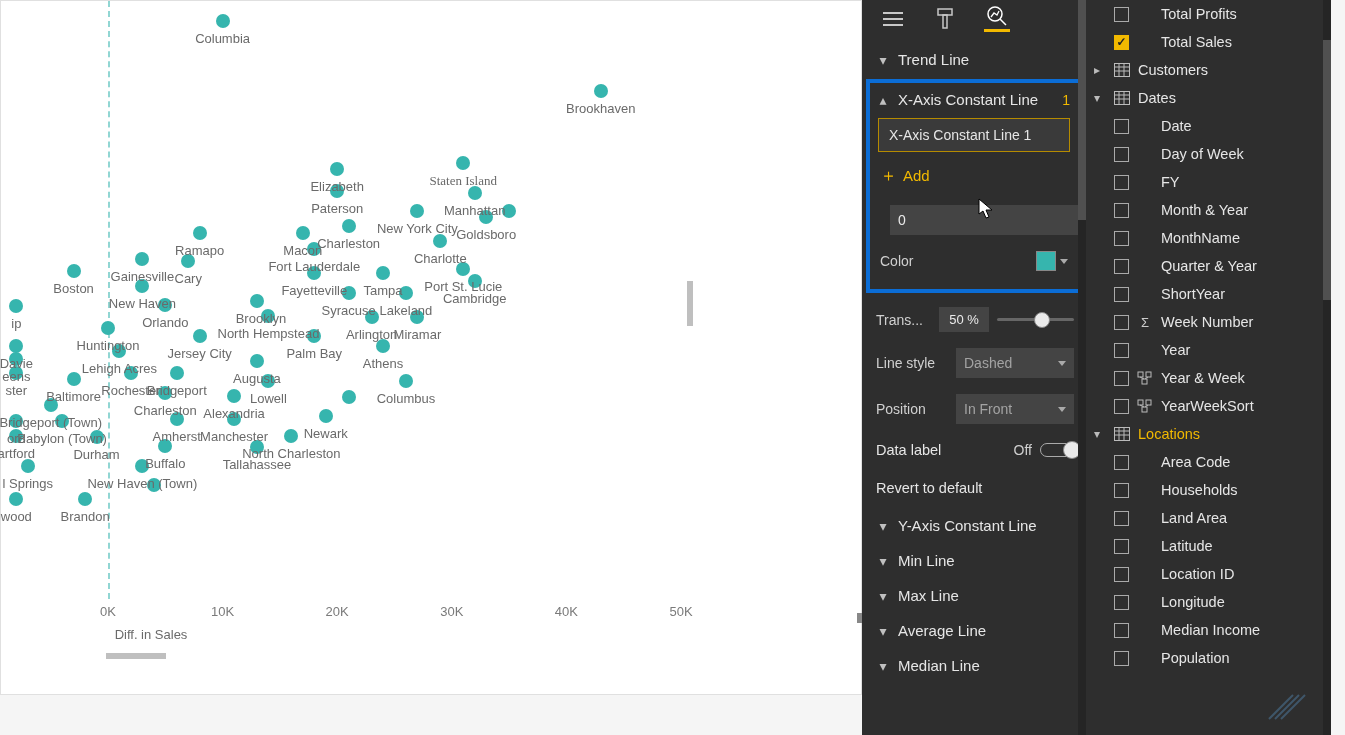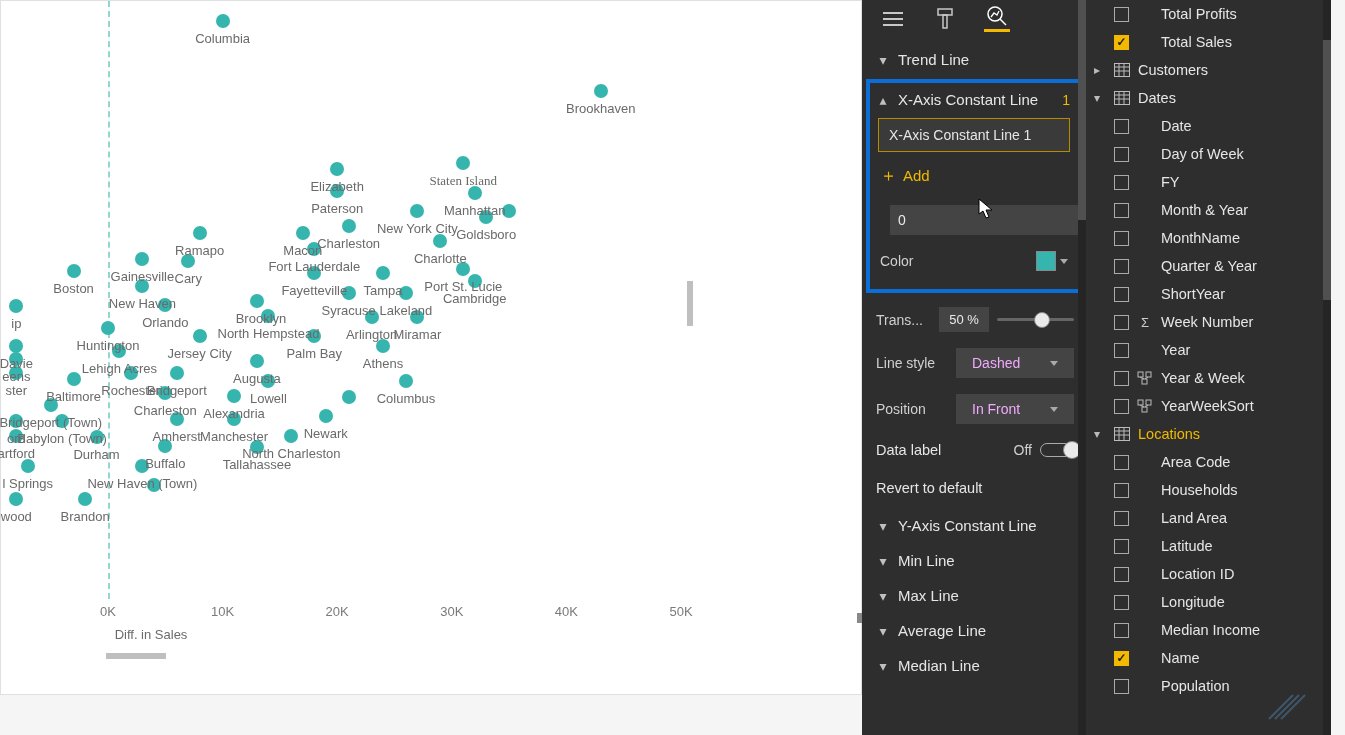--- a/index.html
+++ b/index.html
@@ -72,21 +72,21 @@
     flex:1; background:#444; color:#eaeaea; border:none; padding:7px 8px; font-size:14px;
   }
   .color-swatch { display:flex; align-items:center; gap:4px; margin-left:auto;}
   .swatch { width:20px; height:20px; background:#36b5ae; border:1px solid #888;}
   .caret-down { width:0;height:0;border-left:4px solid transparent;border-right:4px solid transparent;border-top:5px solid #aaa;}
   .trans-row { display:flex; align-items:center; padding:8px 12px 8px 14px; gap:8px;}
   .trans-row .tbox { width:50px; background:#444; text-align:center; padding:5px 2px; color:#eaeaea; font-size:13px;}
   .trans-row .slider { flex:1; height:3px; background:#666; position:relative; border-radius:2px;}
   .trans-row .slider .knob { position:absolute; top:50%; left:58%; transform:translate(-50%,-50%); width:16px;height:16px;border-radius:50%; background:#eaeaea; border:1px solid #888;}
   .select {
-    flex:1; background:#444; color:#f0abfc; padding:7px 16px; font-size:14px; display:flex; justify-content:space-between; align-items:center;
+    flex:1; background:#444; color:#a3a3a3; padding:7px 8px; font-size:14px; display:flex; justify-content:space-between; align-items:center;
   }
   .toggle-row { display:flex; align-items:center; padding:10px 12px 10px 14px; gap:8px;}
   .toggle-row .tlabel { flex:1; font-size:14.5px; color:#e6e6e6;}
   .toggle { display:flex; align-items:center; gap:8px;}
   .toggle .state { color:#cfcfcf; font-size:14px;}
   .toggle .track { width:34px; height:14px; border:1px solid #aaa; border-radius:10px; position:relative;}
   .toggle .knob2 { position:absolute; right:-8px; top:50%; transform:translateY(-50%); width:18px;height:18px;border-radius:50%; background:#eaeaea; border:1px solid #888;}
   .revert { padding:12px 14px; color:#e6e6e6; font-size:14.5px; cursor:pointer;}
   .analytics-scroll { position:absolute; right:0; top:0; width:8px; height:100%; background:#252525;}
   .analytics-scroll .thumb { position:absolute; top:0; width:8px; height:220px; background:#505050;}
@@ -543,23 +543,18 @@
         <div class="cbox "></div>
         <span class="mini-icon"></span>
         <span class="fld-label">Longitude</span>
       </div>
       <div class="field-row indent1">
         <div class="cbox "></div>
         <span class="mini-icon"></span>
         <span class="fld-label">Median Income</span>
       </div>
       <div class="field-row indent1">
-        <div class="cbox checked"></div>
-        <span class="mini-icon"></span>
-        <span class="fld-label">Name</span>
-      </div>
-      <div class="field-row indent1">
         <div class="cbox "></div>
         <span class="mini-icon"></span>
         <span class="fld-label">Population</span>
       </div>
     </div>
 </div>
 
 </body></html>

